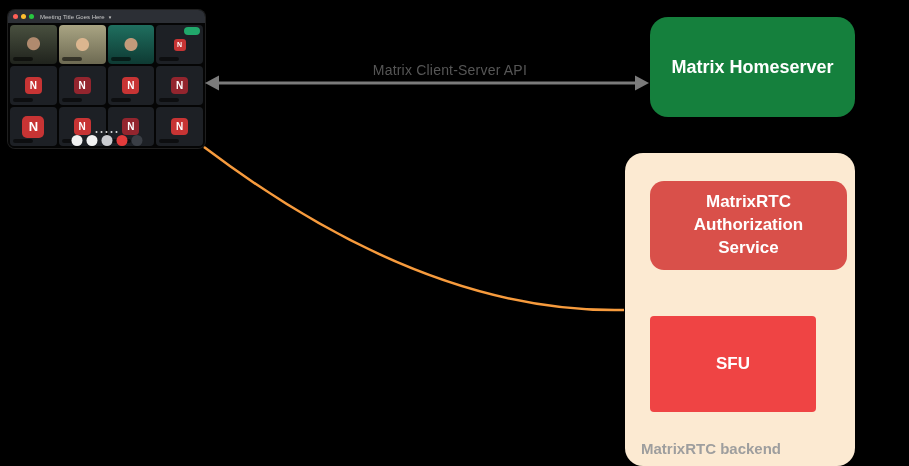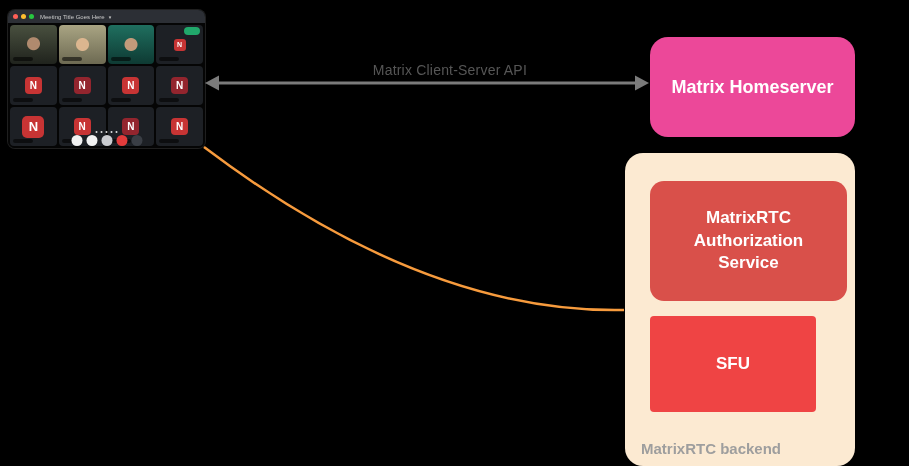--- a/index.html
+++ b/index.html
@@ -9,25 +9,25 @@
   }
   
   .connectors{position:absolute;left:0;top:0;width:909px;height:466px;pointer-events:none;}
   .arrow-label{
     position:absolute;left:327px;top:62px;width:200px;text-align:right;
     color:#565656;font-size:14px;font-weight:400;letter-spacing:.2px;
   }
   
   .box{position:absolute;display:flex;align-items:center;justify-content:center;
        text-align:center;color:#fff;font-weight:bold;box-sizing:border-box;}
-  .homeserver-box{left:650px;top:37px;width:205px;height:100px;background:#ec4899;
+  .homeserver-box{left:650px;top:17px;width:205px;height:100px;background:#15803d;
        border-radius:18px;font-size:18px;}
   .backend-container{position:absolute;left:625px;top:153px;width:230px;height:313px;
        background:#FCEAD2;border-radius:18px;}
-  .auth-box{left:25px;top:28px;width:197px;height:120px;background:#D9504A;
+  .auth-box{left:25px;top:28px;width:197px;height:89px;background:#D9504A;
        border-radius:14px;font-size:17px;line-height:1.35;padding:0 30px;}
   .sfu-box{left:25px;top:163px;width:166px;height:96px;background:#ef4444;
        border-radius:4px;font-size:17px;}
   .backend-label{position:absolute;left:16px;bottom:9px;color:#9E9E9E;
        font-weight:bold;font-size:15px;}
   
   .window{position:absolute;left:8px;top:10px;width:197px;height:138px;
        background:#0f1114;border-radius:7px;overflow:hidden;
        box-shadow:0 0 0 1px rgba(255,255,255,.12);}
   .titlebar{height:13px;background:#2c2f35;display:flex;align-items:center;

